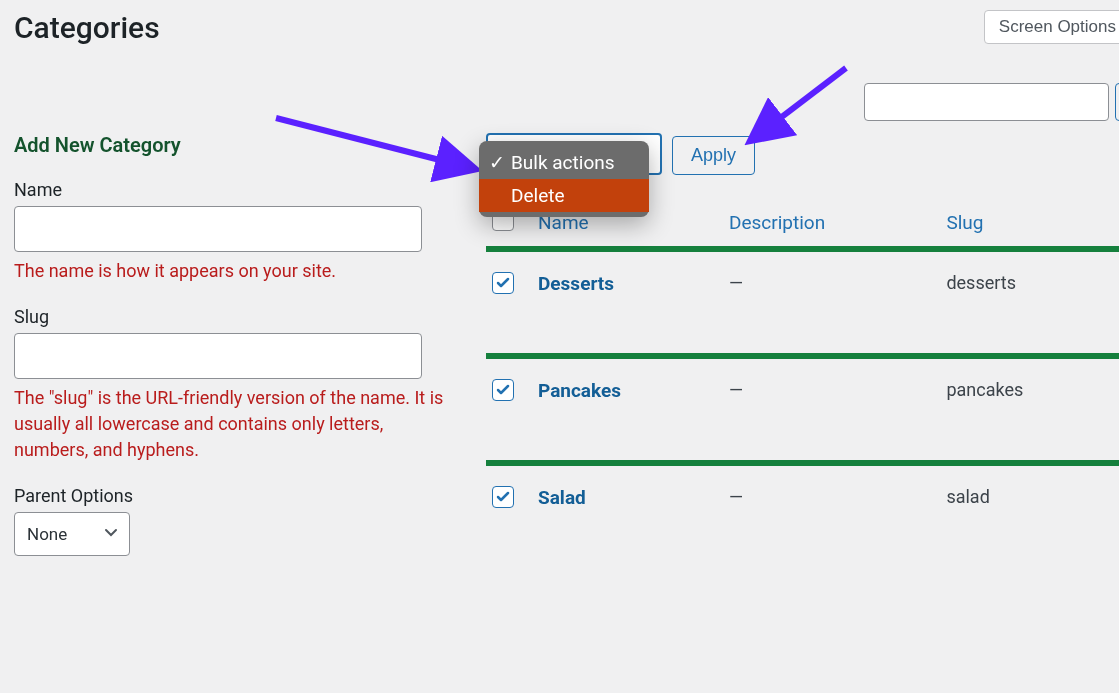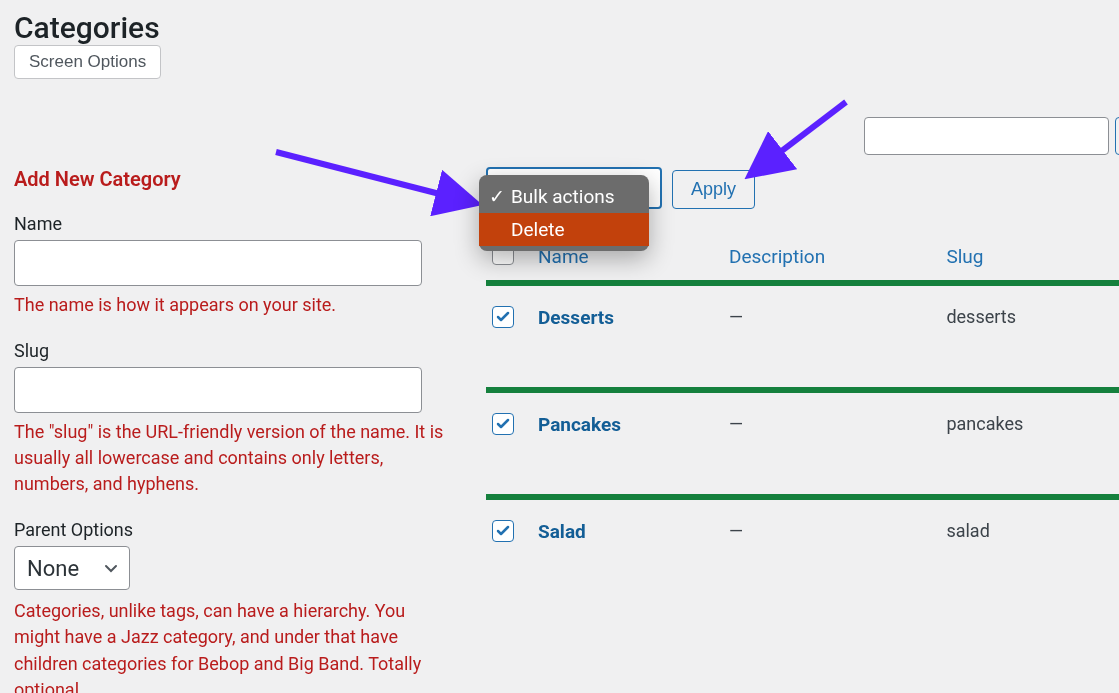--- a/index.html
+++ b/index.html
@@ -3,44 +3,44 @@
   <meta charset="utf-8">
   <style>
     * { margin: 0; padding: 0; box-sizing: border-box; }
     body {
       font-family: -apple-system, BlinkMacSystemFont, "Segoe UI", Roboto, sans-serif;
       background: #f0f0f1;
       color: #3c434a;
       padding: 10px 0 0 14px;
       overflow: hidden;
     }
-    .page-header-row { display: flex; justify-content: space-between; align-items: flex-start; flex-direction: column; }
+    .page-header-row { display: flex; justify-content: space-between; align-items: flex-start; }
     h1.page-title { font-size: 30px; font-weight: 500; color: #1d2327; }
     .screen-options-btn {
       background: #fff; border: 1px solid #c3c4c7; border-radius: 4px;
       padding: 6px 14px; font-size: 17px; color: #50575e; margin-right: -12px;
     }
     .search-row { display:flex; justify-content:flex-end; margin-top:38px; gap:6px; margin-right:-14px;}
     .search-input { width:245px; height:38px; border:1px solid #8c8f94; border-radius:4px; padding:4px 8px; font-size:16px;}
     .search-btn { border:1px solid #2271b1; background:transparent; color:#2271b1; font-size:17px; padding:6px 10px; border-radius:4px;}
     .columns { display: flex; gap: 32px; margin-top: 12px;}
     .left-col { width: 440px; }
     .right-col { flex: 1; position:relative;}
 
-    .left-col h2 { font-size: 20px; font-weight:600; color:#b91c1c; margin-bottom:22px; }
+    .left-col h2 { font-size: 20px; font-weight:600; color:#14532d; margin-bottom:22px; }
     .form-label { font-size: 18px; color:#1d2327; margin-bottom:6px; display:block;}
     .text-input {
       width: 408px; height: 46px; border:1px solid #8c8f94; border-radius:4px;
       background:#fff; padding:6px 10px; font-size:16px; margin-bottom:6px;
     }
     .help-text { font-size: 18px; color:#b91c1c; margin-bottom:22px; line-height:1.45;}
     .select-wrap {
       position:relative; width:116px; height:44px; border:1px solid #8c8f94; border-radius:4px;
       background:#fff; display:flex; align-items:center; padding:0 34px 0 12px; margin-bottom:8px;
-      font-size:22px; color:#2c3338;
+      font-size:17px; color:#2c3338;
     }
     .select-chevron { position:absolute; right:10px; }
 
     .bulk-row { display:flex; gap:10px; align-items:flex-end;}
     .bulk-select-box {
       border:2px solid #2271b1; border-radius:4px; width:176px; height:42px; background:#fff;
       display:flex; align-items:center; padding:0 10px; color:#2271b1; font-size:17px;
     }
     .apply-btn { border:1px solid #2271b1; background:transparent; color:#2271b1; font-size:18px; padding:8px 18px; border-radius:4px;}
     
@@ -96,21 +96,20 @@
 
     <label class="form-label">Parent Options</label>
     <div class="select-wrap">
       <span>None</span>
       <span class="select-chevron">
         <svg width="16" height="16" viewBox="0 0 16 16">
             <path d="M3 6l5 5 5-5" stroke="#50575e" stroke-width="2" fill="none" stroke-linecap="round"></path>
           </svg>
       </span>
     </div>
-    <p class="help-text">Categories, unlike tags, can have a hierarchy. You might have a Jazz category, and under that have children categories for Bebop and Big Band. Totally optional.</p>
   </div>
 
   <div class="right-col">
 
     <svg class="arrow" style="left:-215px; top:-20px;" width="220" height="80">
       <defs>
           <marker id="ah1" markerWidth="8" markerHeight="8" refX="6" refY="4" orient="auto">
             <path d="M0,0 L8,4 L0,8 z" fill="#5b21ff"></path>
           </marker>
         </defs>

